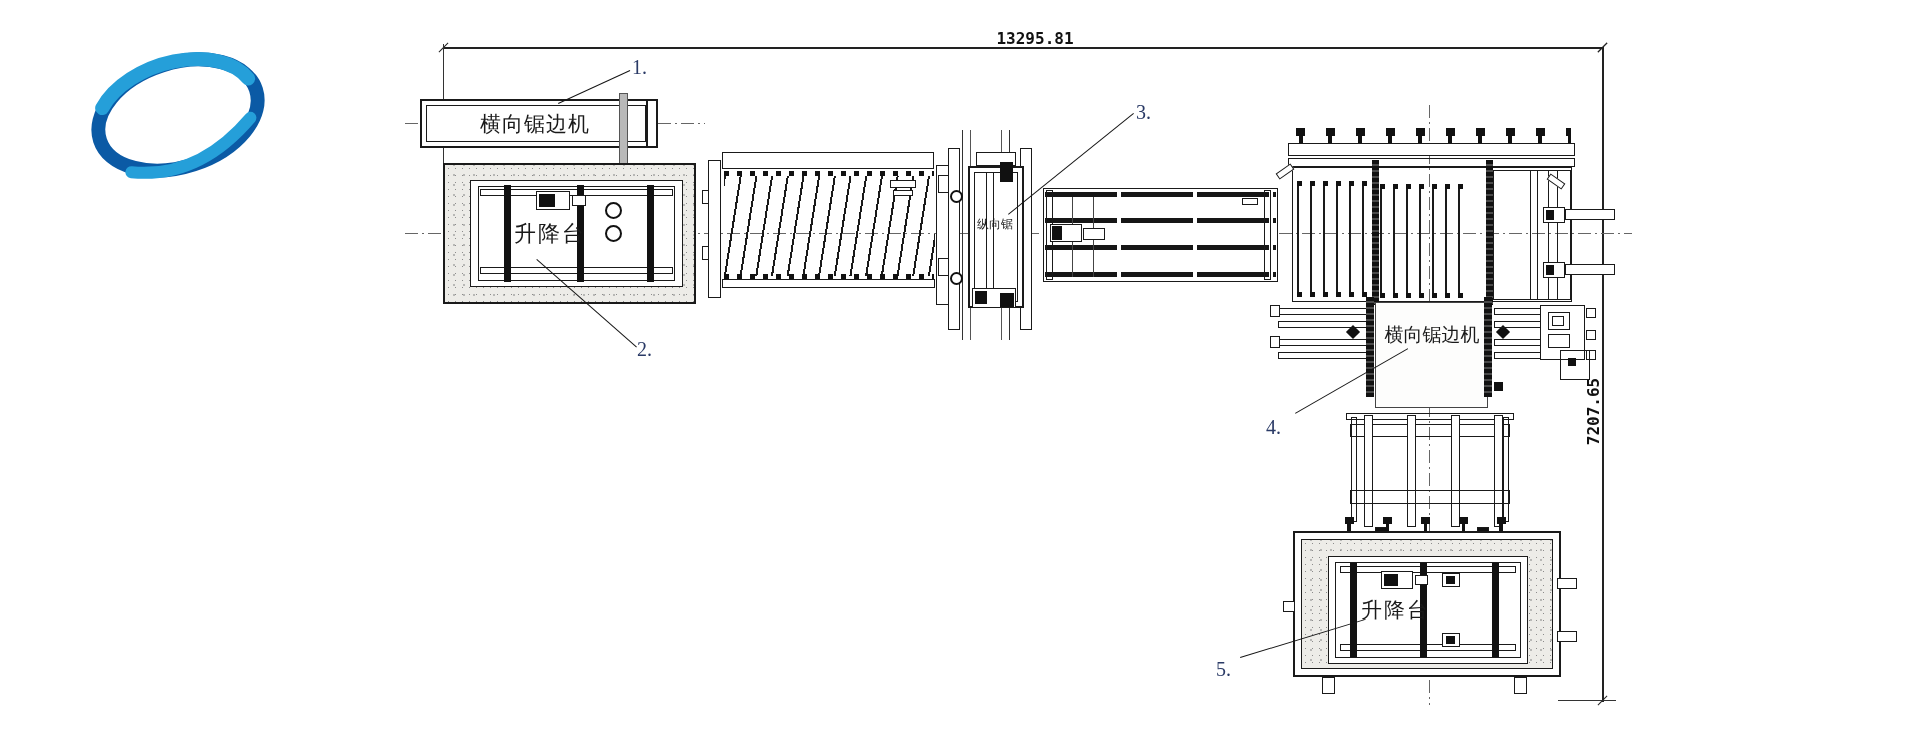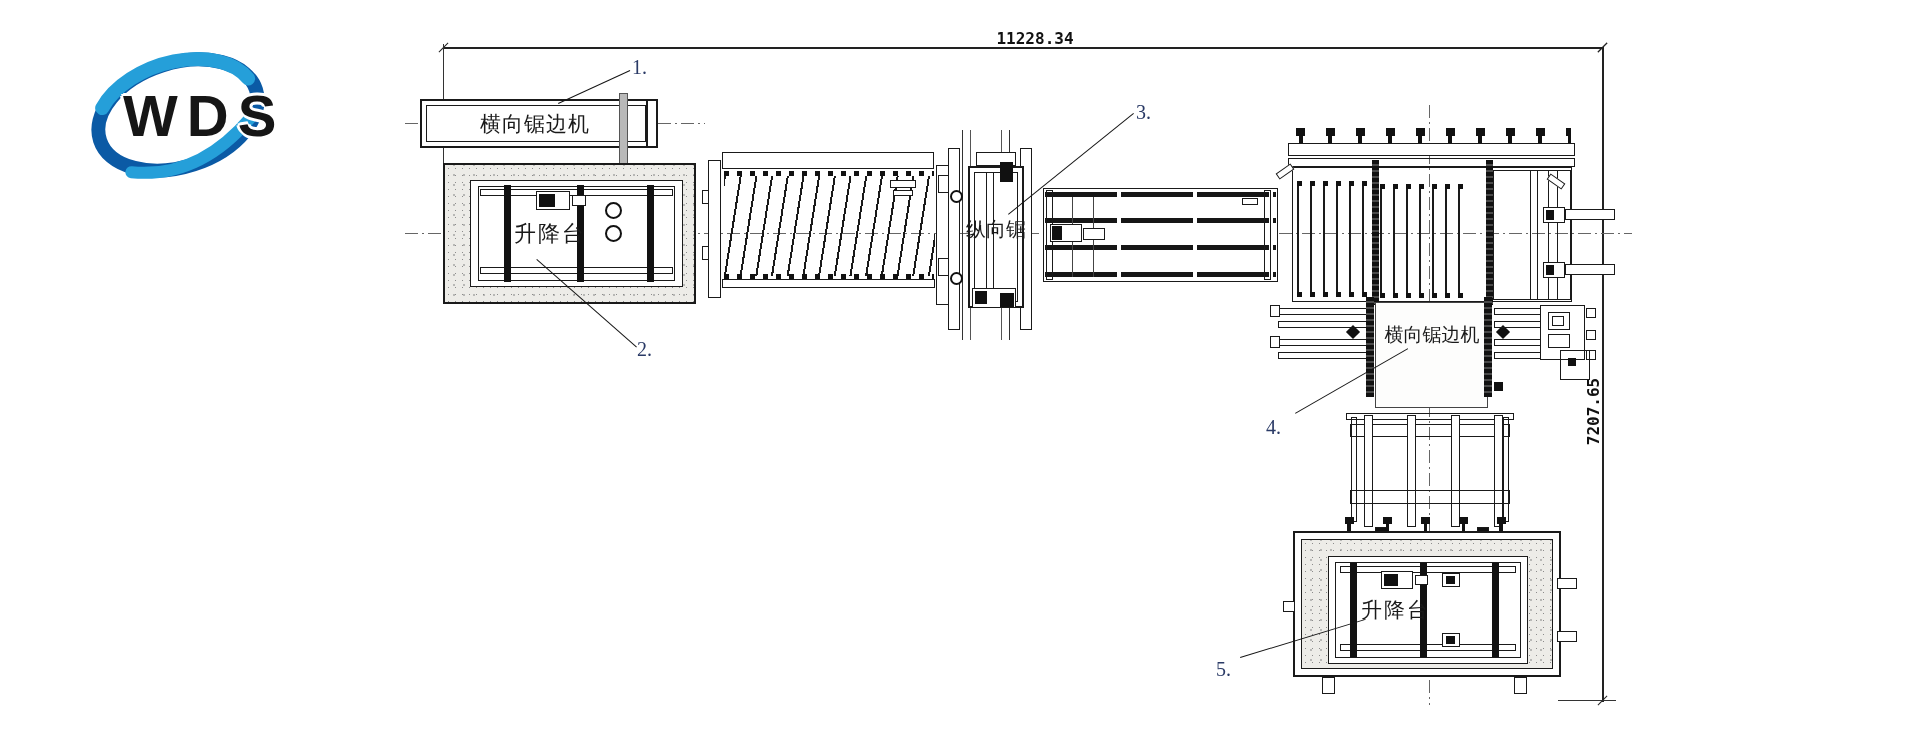--- a/index.html
+++ b/index.html
@@ -46,27 +46,26 @@
 <body>
 
 <div class="abs" style="left:78px;top:40px;width:260px;height:150px;">
   <svg width="260" height="150" viewBox="0 0 260 150">
     <g transform="rotate(-18 100 75)">
       <ellipse cx="100" cy="75" rx="82" ry="52" fill="none" stroke="#0b5aa5" stroke-width="14"></ellipse>
       <path d="M 30 45 A 82 52 0 0 1 178 62" fill="none" stroke="#259fd9" stroke-width="14" stroke-linecap="round"></path>
       <path d="M 38 115 Q 100 142 168 100" fill="none" stroke="#259fd9" stroke-width="12" stroke-linecap="round"></path>
     </g>
   </svg>
-  <div class="abs logo-text" style="left:45px;top:42px;">WDS</div>
 </div>
 
 <div class="abs dimline-h" style="left:443px;top:47px;width:1160px;"></div>
 <div class="abs tick" style="left:437px;top:47px;"></div>
 <div class="abs tick" style="left:1596px;top:47px;"></div>
-<div class="abs dimtext" style="left:975px;top:29px;width:120px;">11228.34</div>
+<div class="abs dimtext" style="left:975px;top:29px;width:120px;">13295.81</div>
 <div class="abs" style="left:443px;top:44px;width:1px;height:120px;background:#333;"></div>
 
 <div class="abs dimline-v" style="left:1602px;top:47px;height:655px;"></div>
 <div class="abs tick" style="left:1596px;top:47px;"></div>
 <div class="abs tick" style="left:1596px;top:700px;"></div>
 <div class="abs dimtext" style="left:1553px;top:402px;width:80px;transform:rotate(-90deg);">7207.65</div>
 <div class="abs" style="left:1558px;top:700px;width:58px;height:1px;background:#333;"></div>
 
 <div class="abs cl-dashdot-h" style="left:405px;top:123px;width:300px;"></div>
 <div class="abs cl-dashdot-h" style="left:405px;top:233px;width:1227px;"></div>
@@ -120,21 +119,21 @@
 <div class="abs" style="left:950px;top:190px;width:13px;height:13px;border:2px solid #111;border-radius:50%;background:#fff;"></div>
 <div class="abs" style="left:950px;top:272px;width:13px;height:13px;border:2px solid #111;border-radius:50%;background:#fff;"></div>
 <div class="abs b2" style="left:968px;top:166px;width:56px;height:142px;"></div>
 <div class="abs b1 nobg" style="left:974px;top:172px;width:44px;height:130px;"></div>
 <div class="abs b1 nobg" style="left:986px;top:172px;width:8px;height:130px;"></div>
 <div class="abs b1" style="left:976px;top:152px;width:40px;height:14px;"></div>
 <div class="abs blk" style="left:1000px;top:162px;width:13px;height:20px;"></div>
 <div class="abs b1" style="left:972px;top:288px;width:44px;height:20px;"></div>
 <div class="abs blk" style="left:975px;top:291px;width:12px;height:13px;"></div>
 <div class="abs blk" style="left:1000px;top:293px;width:14px;height:14px;"></div>
-<div class="abs cnlabel" style="left:966px;top:216px;width:58px;font-size:20px;">纵向锯</div>
+<div class="abs cnlabel" style="left:966px;top:216px;width:58px;font-size:12px;">纵向锯</div>
 
 <div class="abs leader" style="left:1008px;top:214px;width:161px;transform:rotate(-38.9deg);"></div>
 <div class="abs callout" style="left:1136px;top:101px;">3.</div>
 
 <div class="abs b15" style="left:1043px;top:188px;width:235px;height:94px;"></div>
 <div class="abs barseg" style="left:1045px;top:192px;width:231px;height:5px;"></div>
 <div class="abs barseg" style="left:1045px;top:218px;width:231px;height:5px;"></div>
 <div class="abs barseg" style="left:1045px;top:245px;width:231px;height:5px;"></div>
 <div class="abs barseg" style="left:1045px;top:272px;width:231px;height:5px;"></div>
 <div class="abs b1 nobg" style="left:1046px;top:190px;width:7px;height:90px;"></div>

